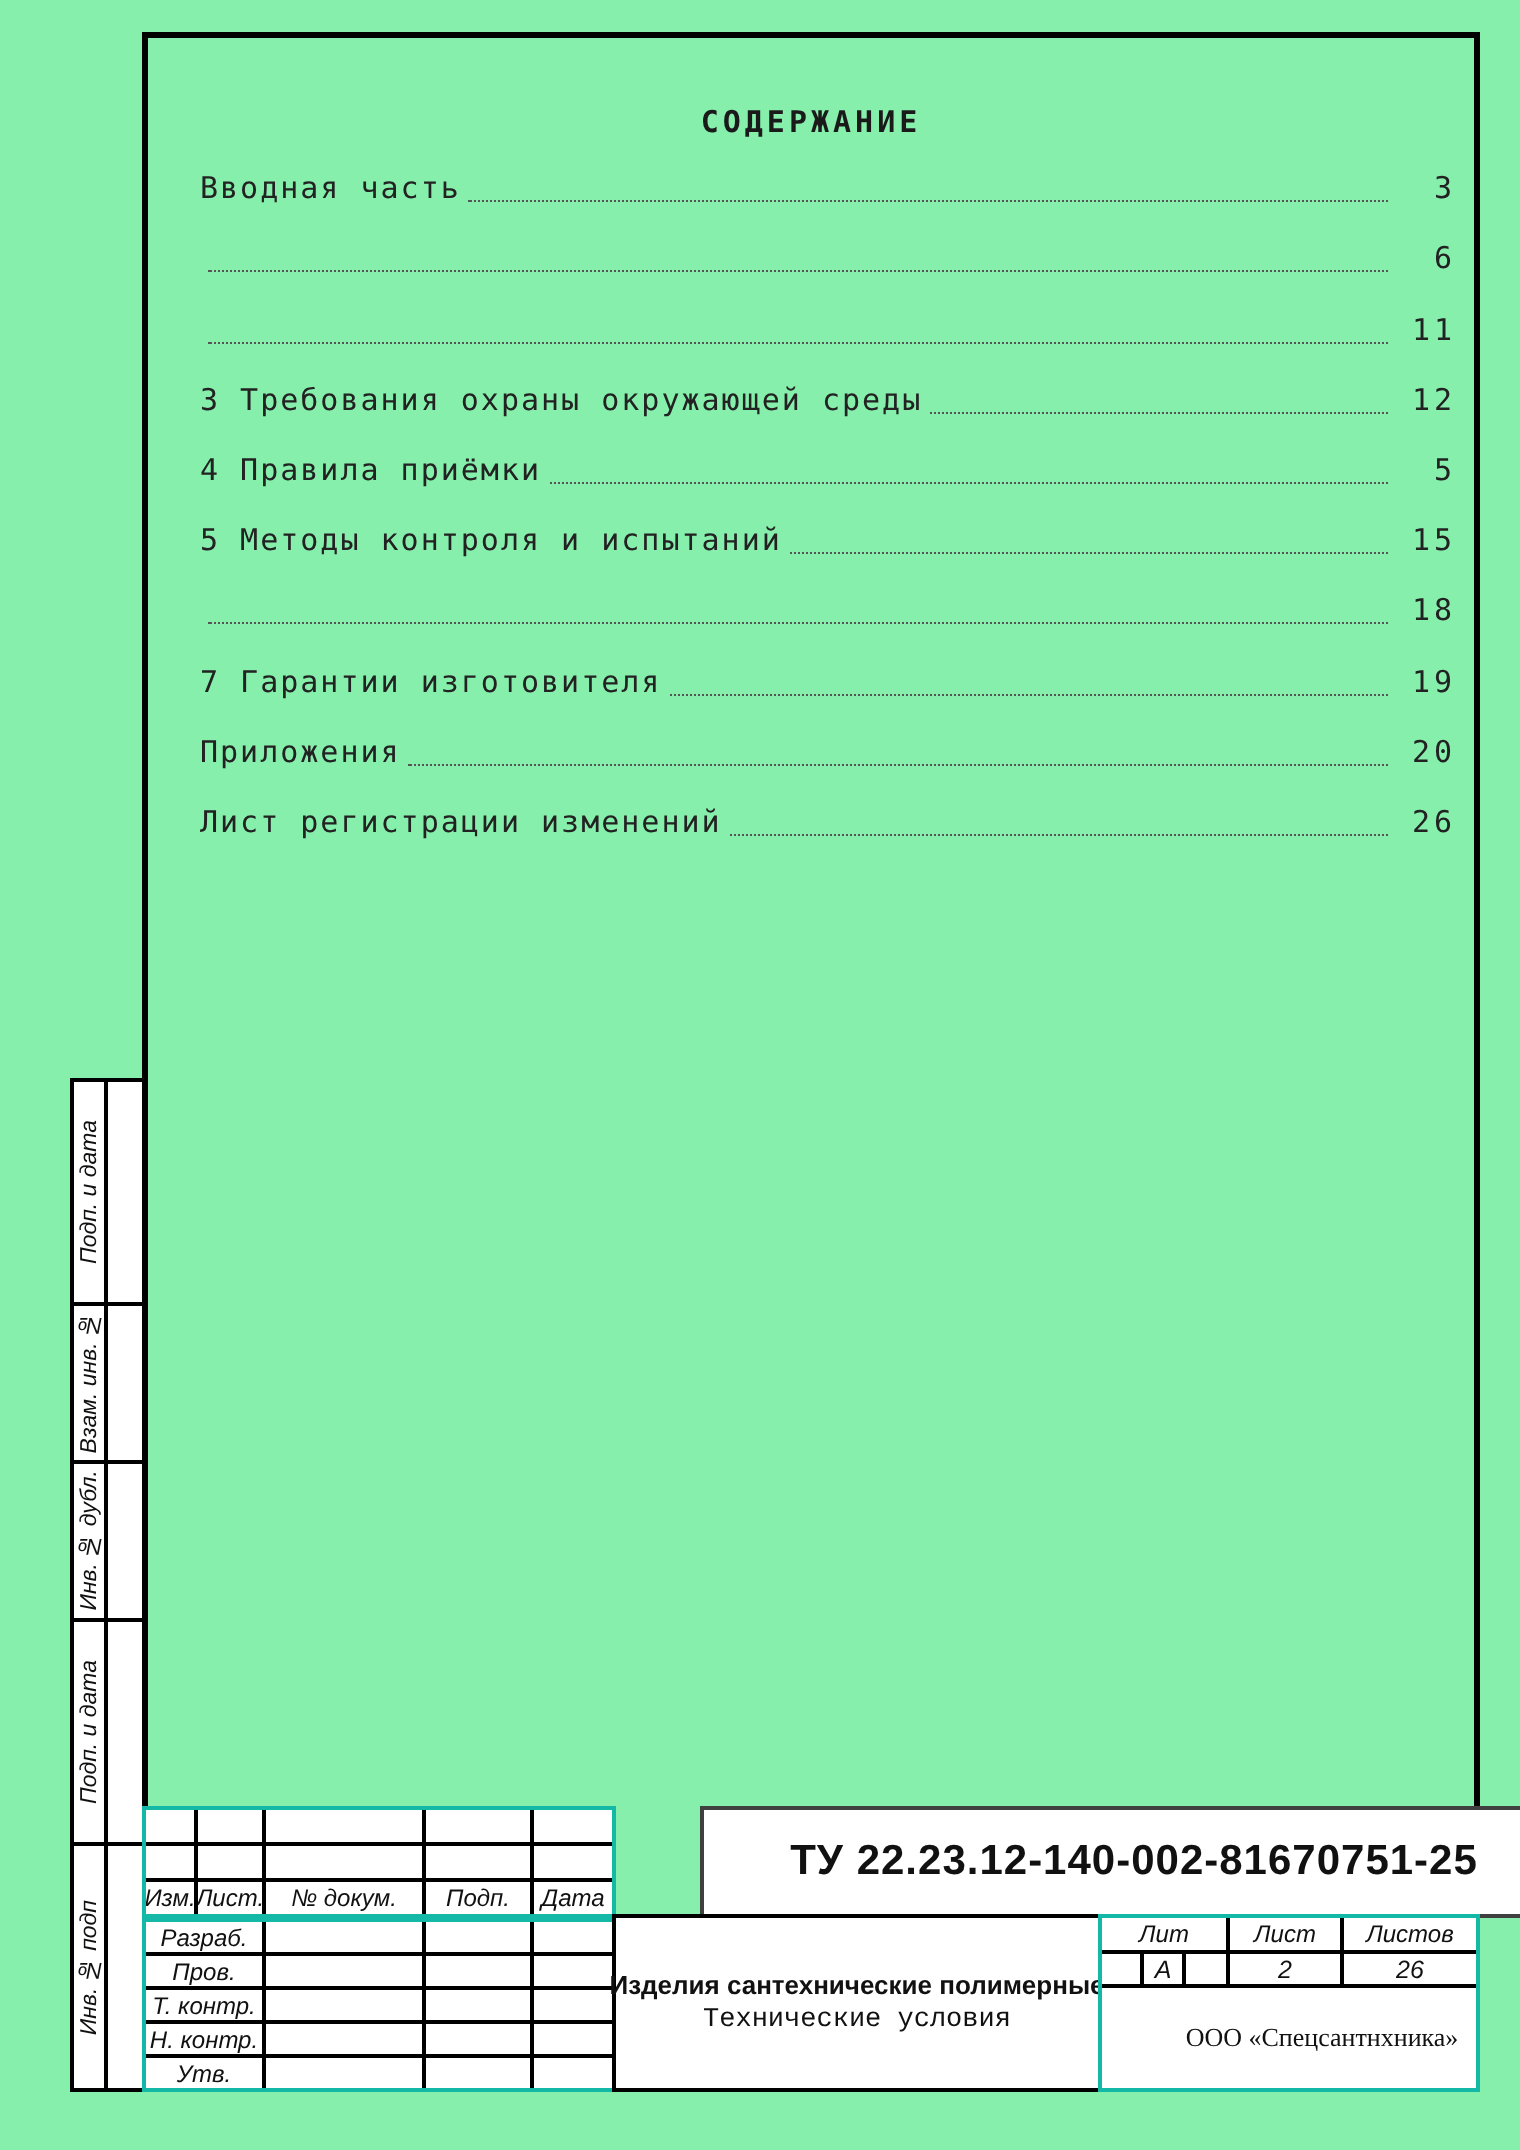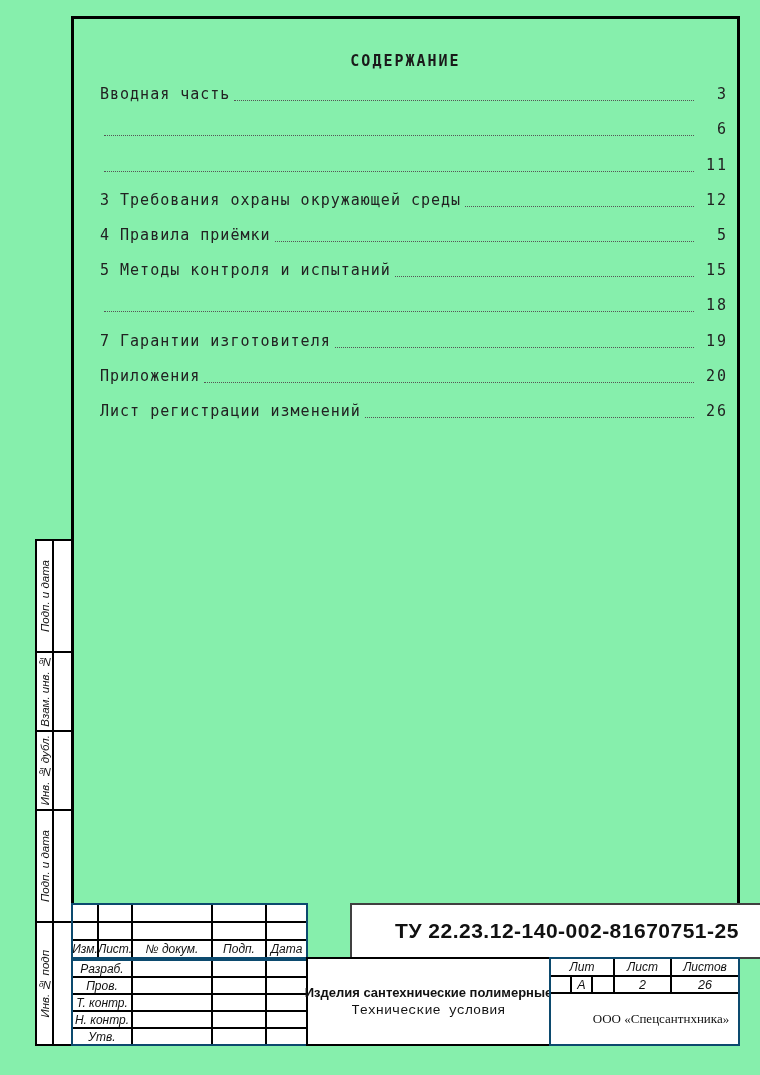--- a/index.html
+++ b/index.html
@@ -33,21 +33,21 @@
     display:grid; grid-template-columns:15px 1fr;
     grid-template-rows:110px 77px 77px 110px 1fr;
     background:#000; gap:2px; border:2px solid #000;
   }
   .margin-strip > div { background:#fff; display:flex; align-items:center; justify-content:center; overflow:hidden; }
   .vlabel {
     writing-mode:vertical-rl; transform:rotate(180deg);
     font-style:italic; font-size:11.5px; white-space:nowrap; color:#111;
   }
   
-  .tb-grid { position:absolute; display:grid; background:#000; gap:2px; border:2px solid #0c4a6e; }
+  .tb-grid { position:absolute; display:grid; background:#000; gap:2px; border:2px solid #14b8a6; }
   .tb-grid > div { background:#fff; display:flex; align-items:center; justify-content:center; overflow:hidden; }
   .tb-upper-left {
     left:71px; top:903px; width:237px; height:56px;
     grid-template-columns:24px 32px 78px 52px 1fr;
     grid-template-rows:16px 16px 1fr;
   }
   .tb-lower-left {
     left:71px; top:959px; width:237px; height:87px;
     grid-template-columns:58px 78px 52px 1fr;
     grid-template-rows:repeat(5, 1fr);

